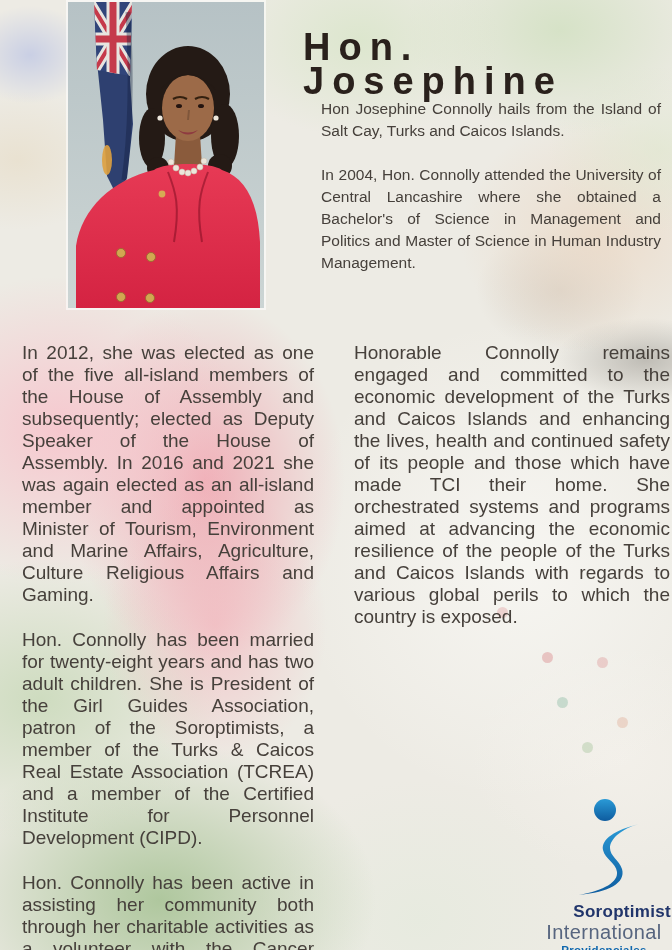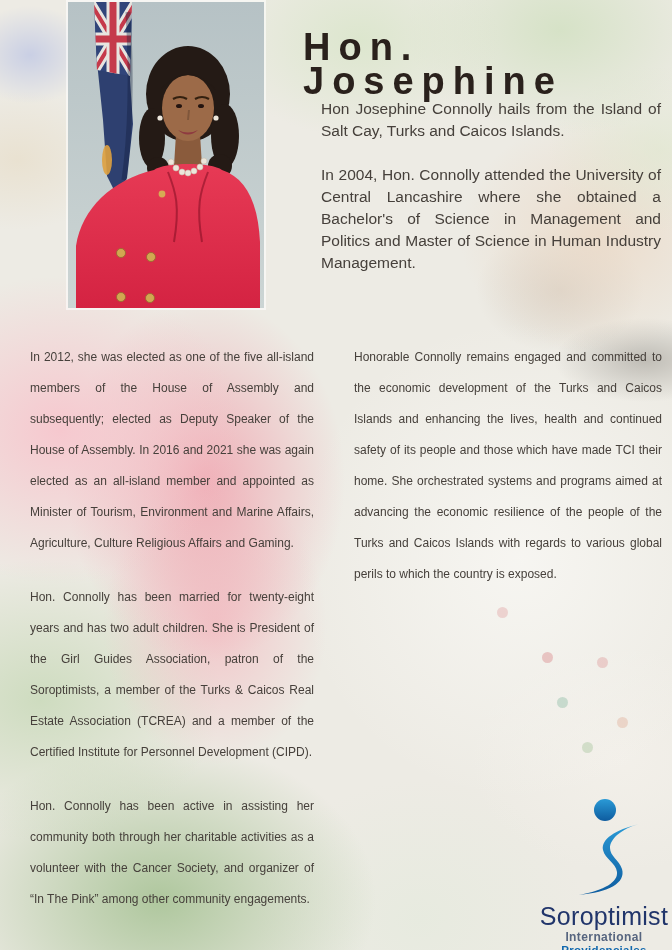--- a/index.html
+++ b/index.html
@@ -48,29 +48,29 @@
     font-size:38px;line-height:34px;letter-spacing:8px;color:#2a211c;
   }
   .title span{display:block;}
   .intro{position:absolute;left:305px;top:98px;width:356px;}
   .intro p{
     margin:0 0 22px 16px;text-align:justify;
     font-size:15.5px;line-height:22px;color:#46403b;
   }
   .col{position:absolute;top:342px;}
   .col p{
-    margin:0 0 23px 8px;text-align:justify;
-    font-size:12px;line-height:31px;color:#46403b;
+    margin:0 0 23px 0;text-align:justify;
+    font-size:19px;line-height:22px;color:#46403b;
   }
   .col-left{left:22px;width:292px;}
-  .col-right{left:346px;width:316px;}
+  .col-right{left:354px;width:316px;}
   .logo{position:absolute;left:537px;top:788px;width:134px;text-align:center;}
   .logo svg{display:block;margin:0 auto;}
-  .logo-org{font-size:25px;font-weight:400;color:#21356b;letter-spacing:.3px;margin-top:2px;}
-  .logo-level{font-size:12px;font-weight:700;color:#57657f;letter-spacing:.4px;margin-top:-1px;}
+  .logo-org{font-size:17px;font-weight:700;color:#21356b;letter-spacing:.3px;margin-top:2px;text-align:right;}
+  .logo-level{font-size:20px;font-weight:400;color:#57657f;letter-spacing:.4px;margin-top:-1px;}
   .logo-chapter{font-size:11.5px;font-weight:700;color:#1168ae;letter-spacing:.3px;margin-top:0px;}
 </style>
 </head>
 <body>
 
 <div class="page">
 
   <div class="beads"></div>
 
   <div class="photo">

